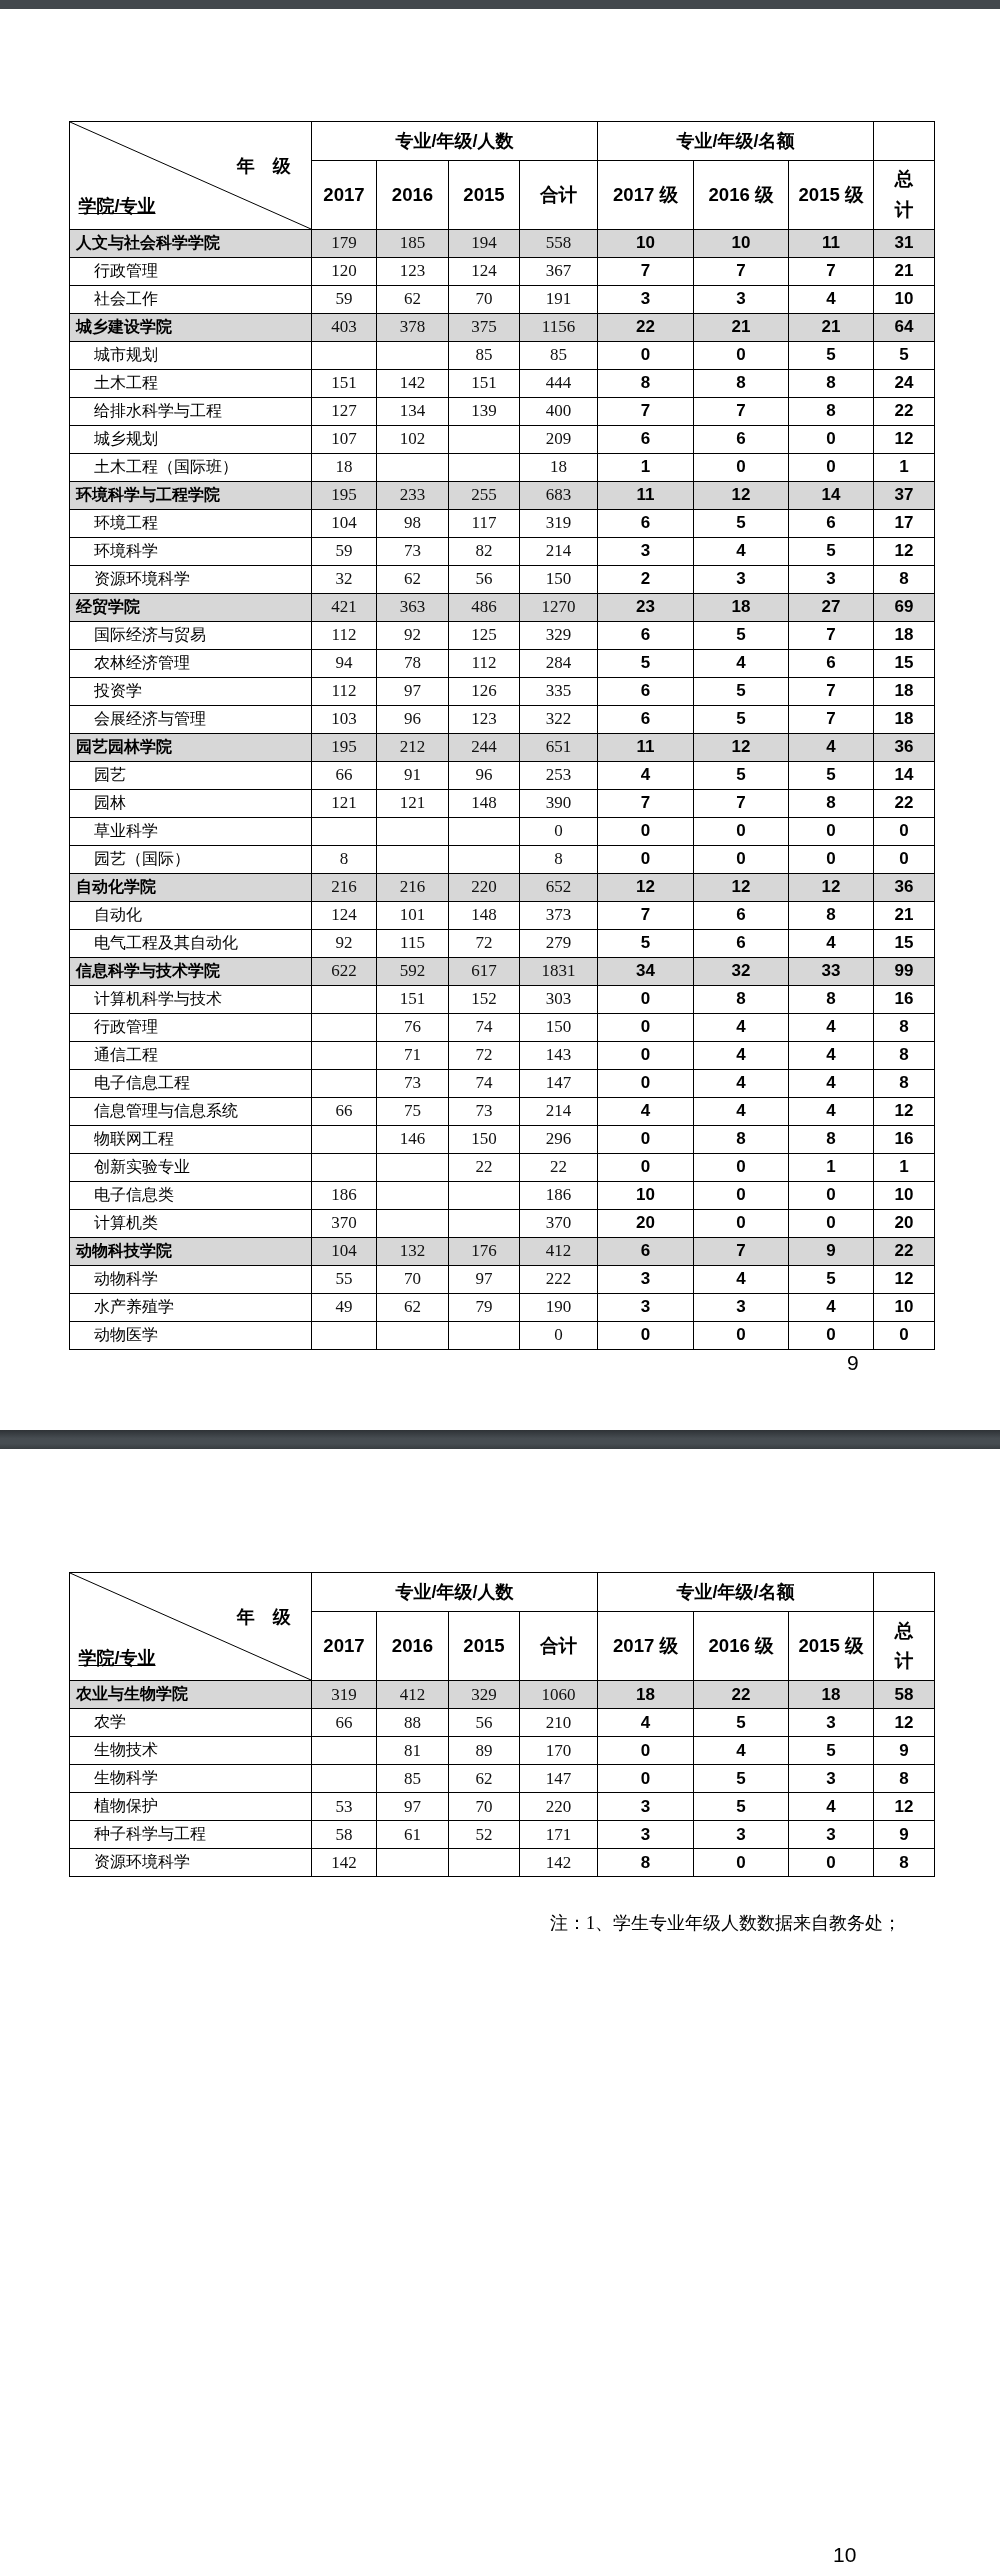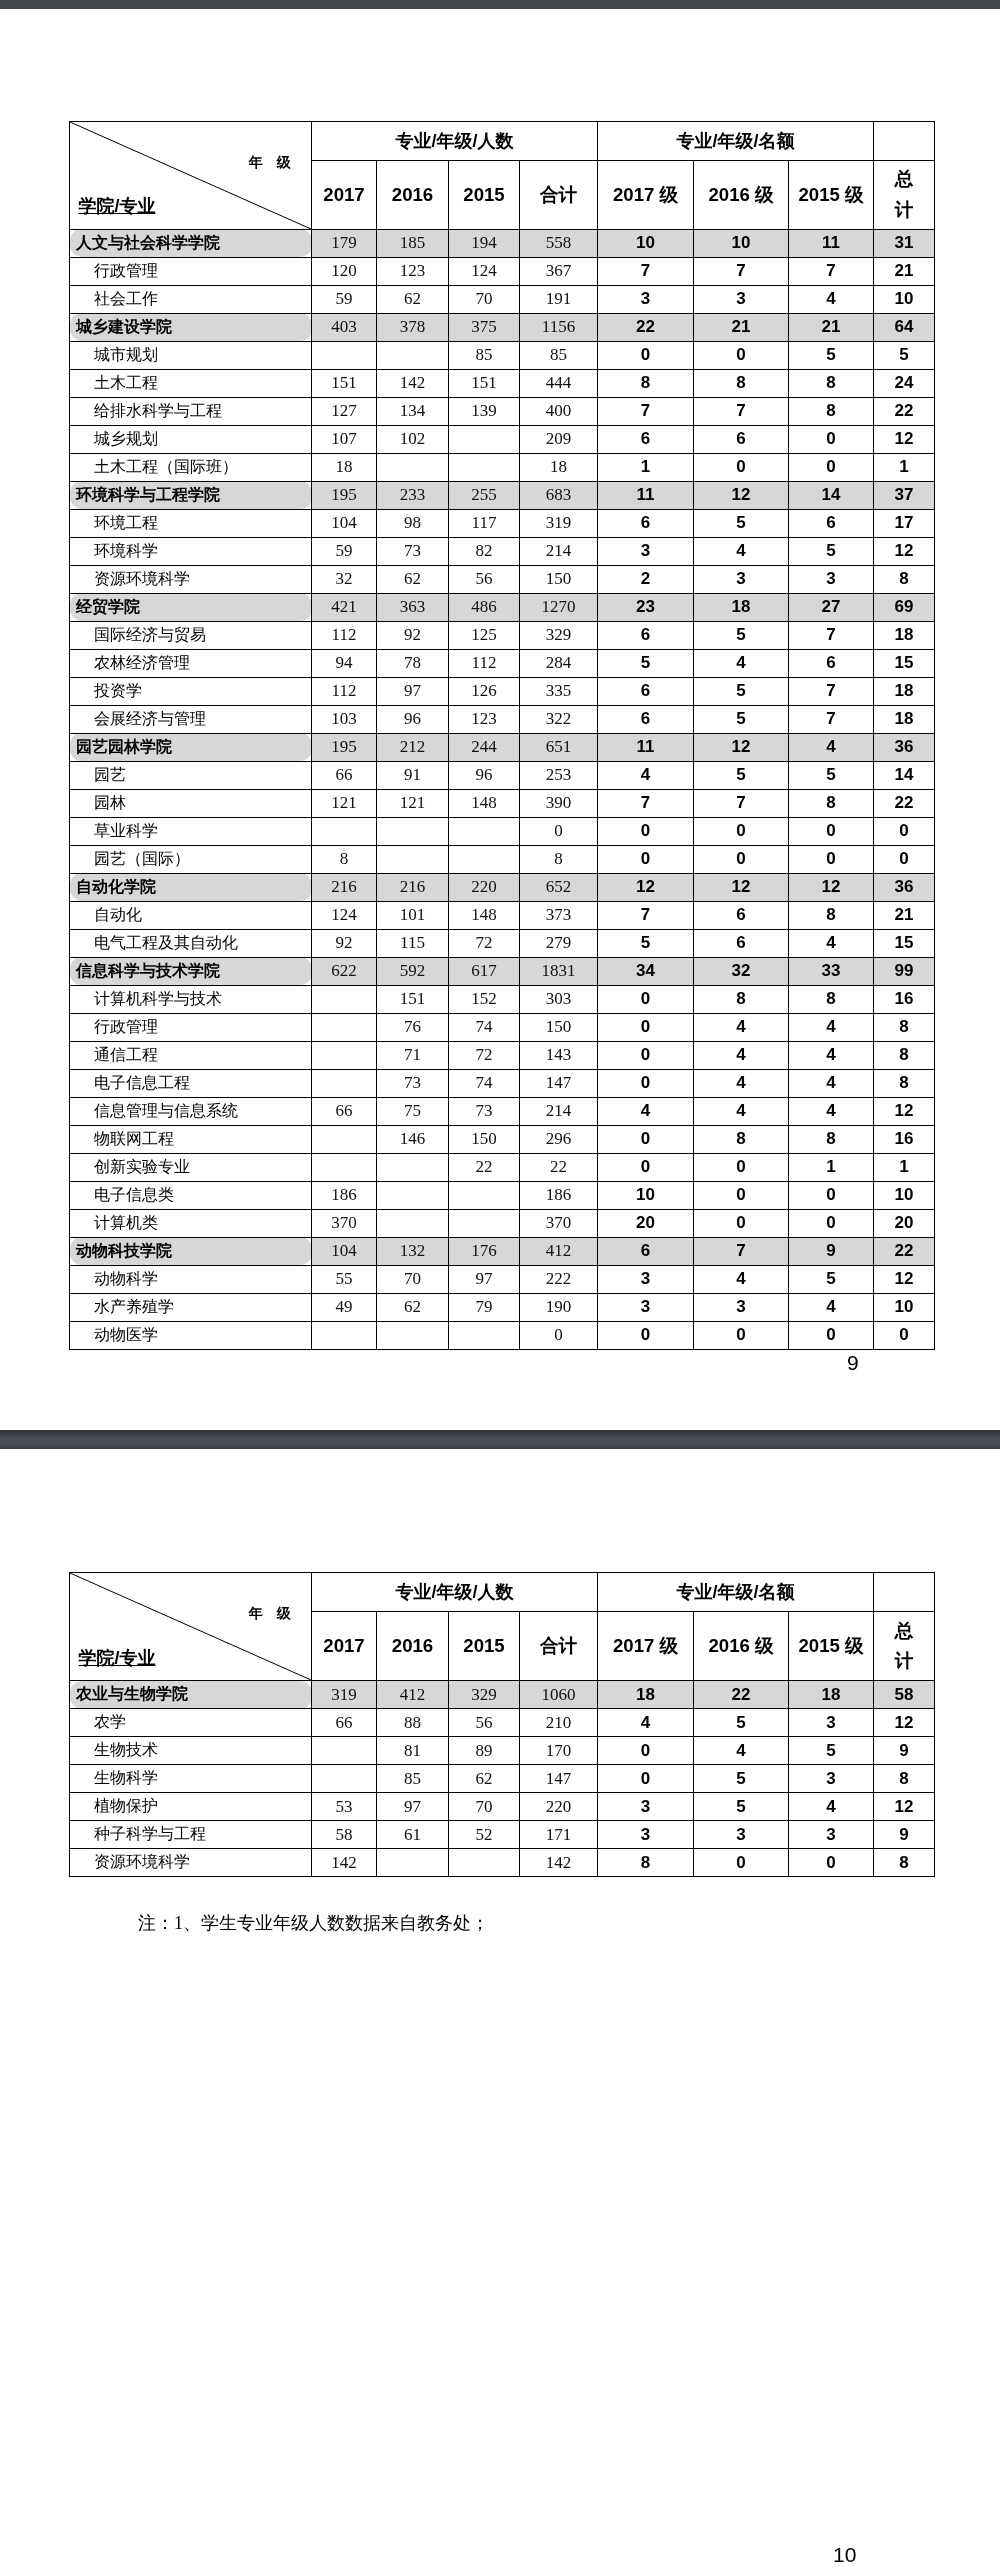--- a/index.html
+++ b/index.html
@@ -17,36 +17,36 @@
   #page1 table.grid{top:112px;}
   #page2 table.grid{top:123px;}
   .grid th,.grid td{border:0.8px solid #000;padding:0;text-align:center;
                     vertical-align:middle;overflow:hidden;}
   .grid tr.h1 th{height:38px;font-size:18px;font-weight:700;}
   .grid tr.h2 th{height:68px;font-size:18.6px;font-weight:700;border-bottom:1.7px solid #000;}
   .grid th.sec,.grid td.sec{border-left-width:1.7px;margin-top:28px;}
   .grid tbody td{height:27px;font-size:17px;}
   .grid td.name{text-align:left;padding-left:24px;font-size:16px;white-space:nowrap;}
   .row-college td{background:#d7d7d7;}
-  .row-college td.name{font-weight:700;padding-left:6px;border-radius:12px;}
+  .row-college td.name{font-weight:700;padding-left:6px;}
   td.num{font-family:"Liberation Serif",serif;color:#111;font-weight:400;}
   td.quota{font-weight:700;font-size:16px;}
 
   th.diag{position:relative;}
   .diag-svg{position:absolute;top:0;left:0;width:100%;height:100%;display:block;}
-  .diag-top{position:absolute;top:32px;right:20.3px;font-size:14px;font-weight:700;}
+  .diag-top{position:absolute;top:32px;right:20.3px;font-size:18px;font-weight:700;}
   .diag-bottom{position:absolute;bottom:10.2px;left:8.5px;font-size:18px;font-weight:700;text-decoration:underline;}
   th.vtotal{padding:0 19.5px;word-break:break-all;line-height:30.5px;font-size:18px;}
 
   .pagenum{position:absolute;font-size:21px;line-height:25.4px;}
   #page1 .pagenum{left:847px;top:1341px;}
   #page2 .pagenum{left:833px;top:1093px;}
 
   .notes{position:absolute;left:138px;top:455px;width:763px;
-         font-family:"Liberation Serif",serif;font-size:18px;}
+         font-family:"Liberation Serif",serif;font-size:18px;text-align:right;}
   .notes p{margin:0;height:39px;line-height:39px;white-space:nowrap;}
   .notes p.indent{padding-left:74px;}
 </style>
 </head>
 <body>
 
 <div class="topbar"></div>
 
 <section class="page" id="page1">
   <table class="grid">

